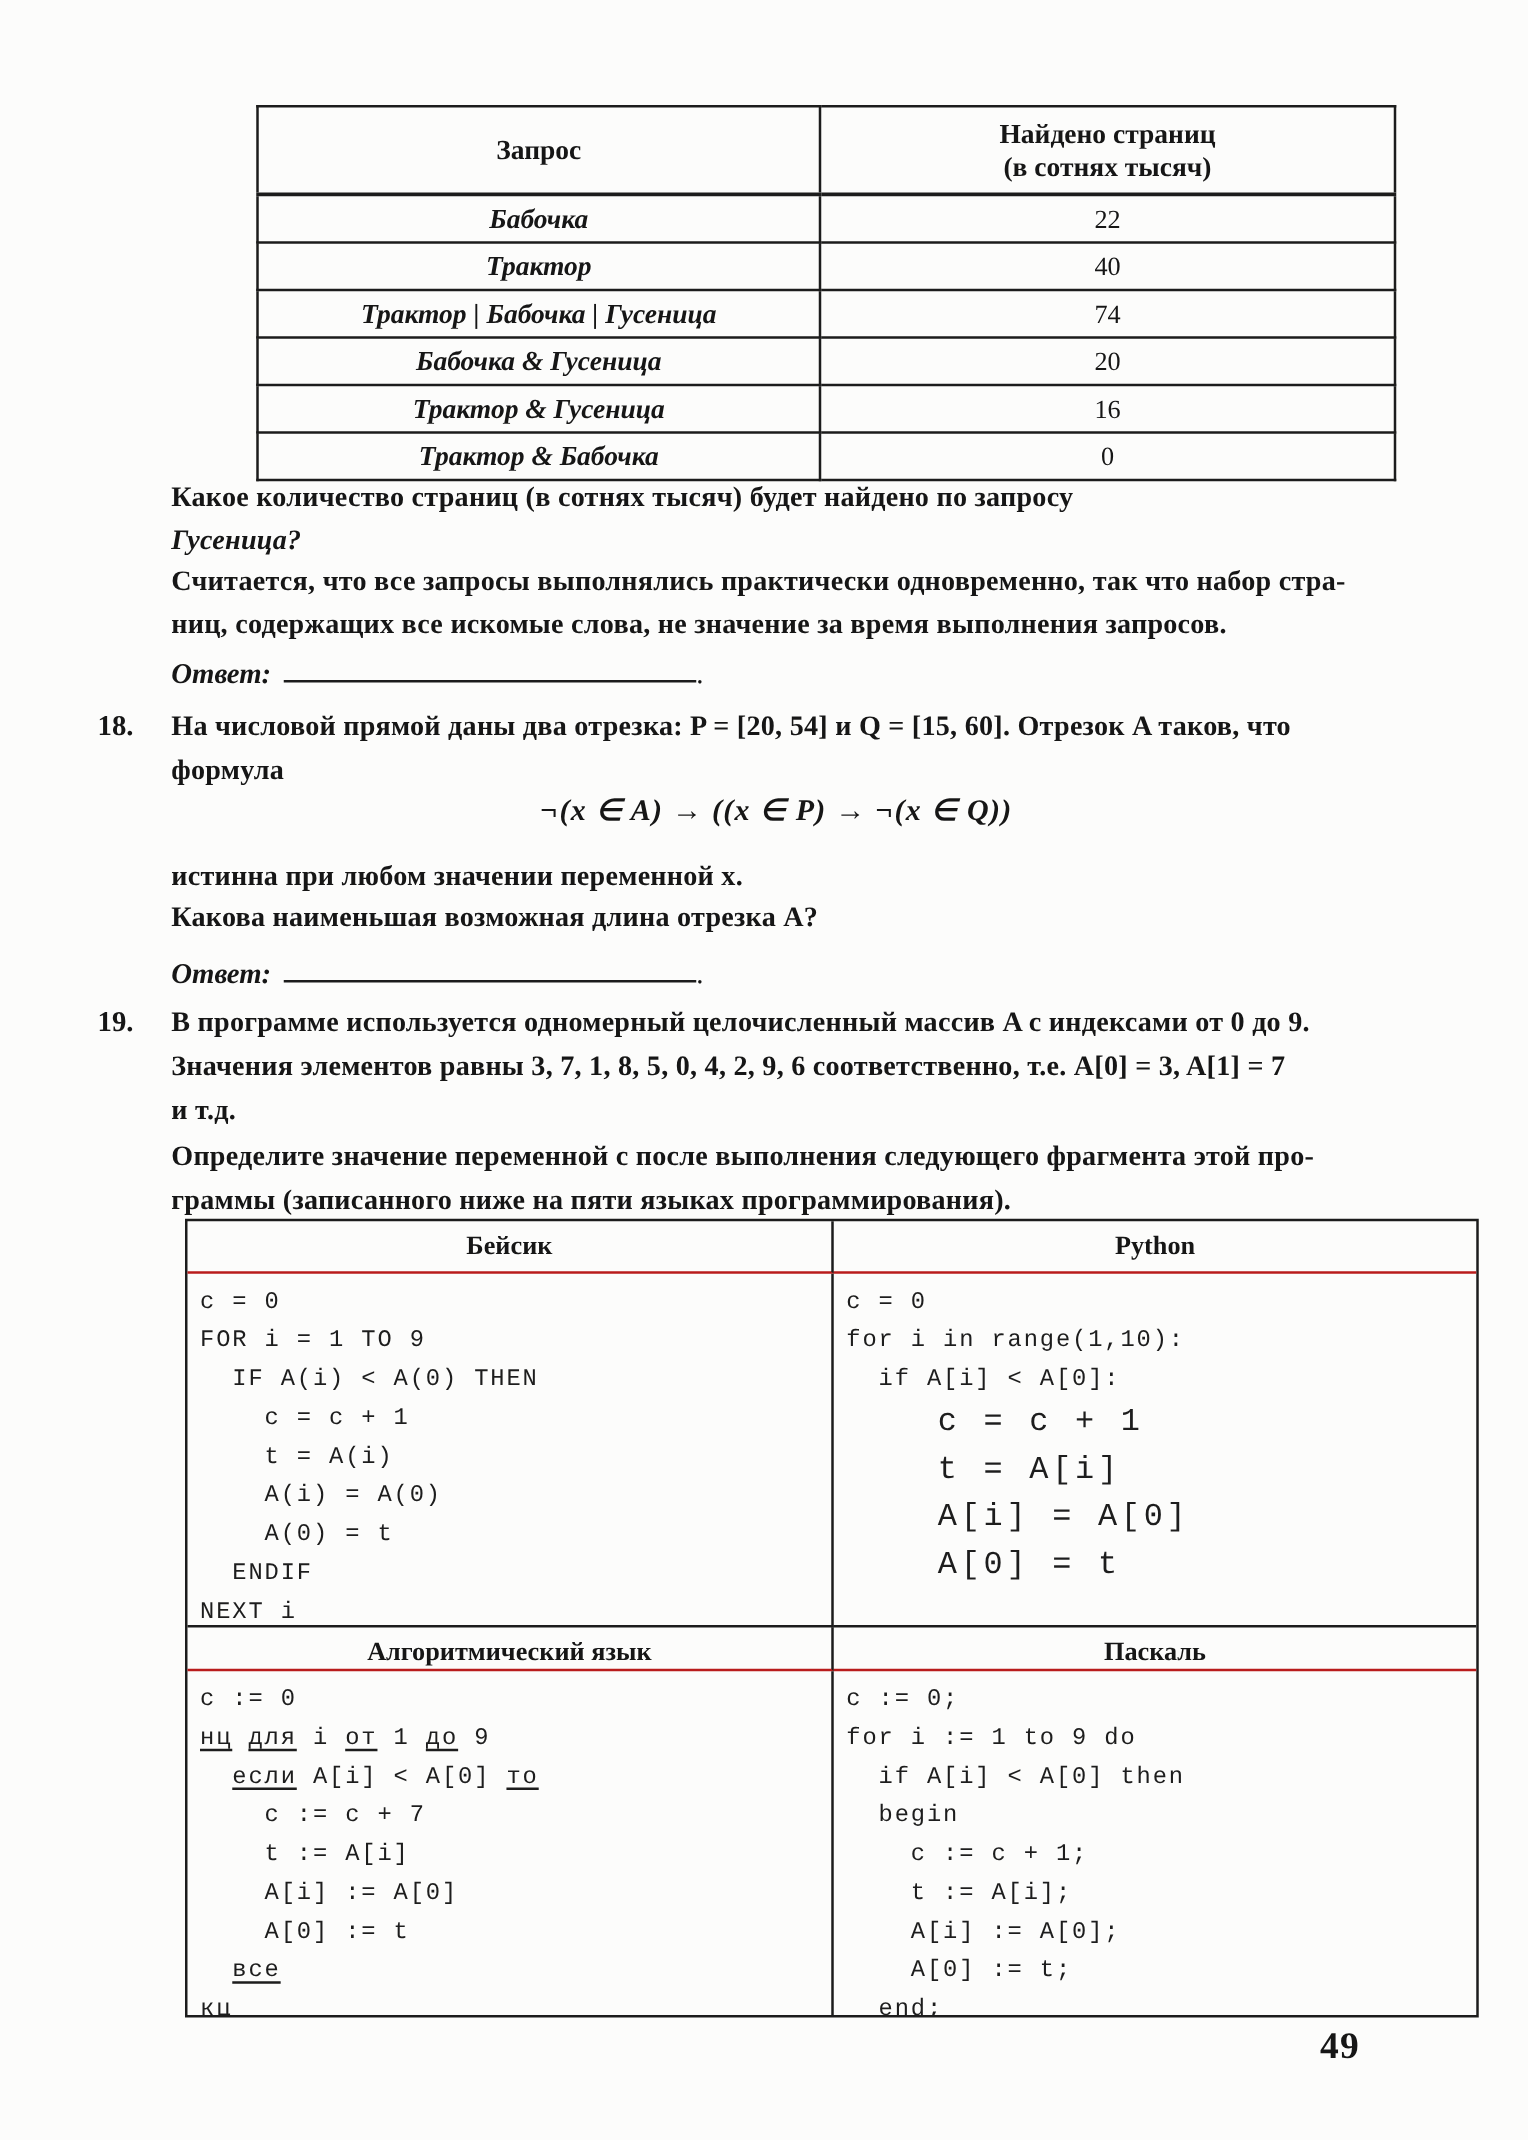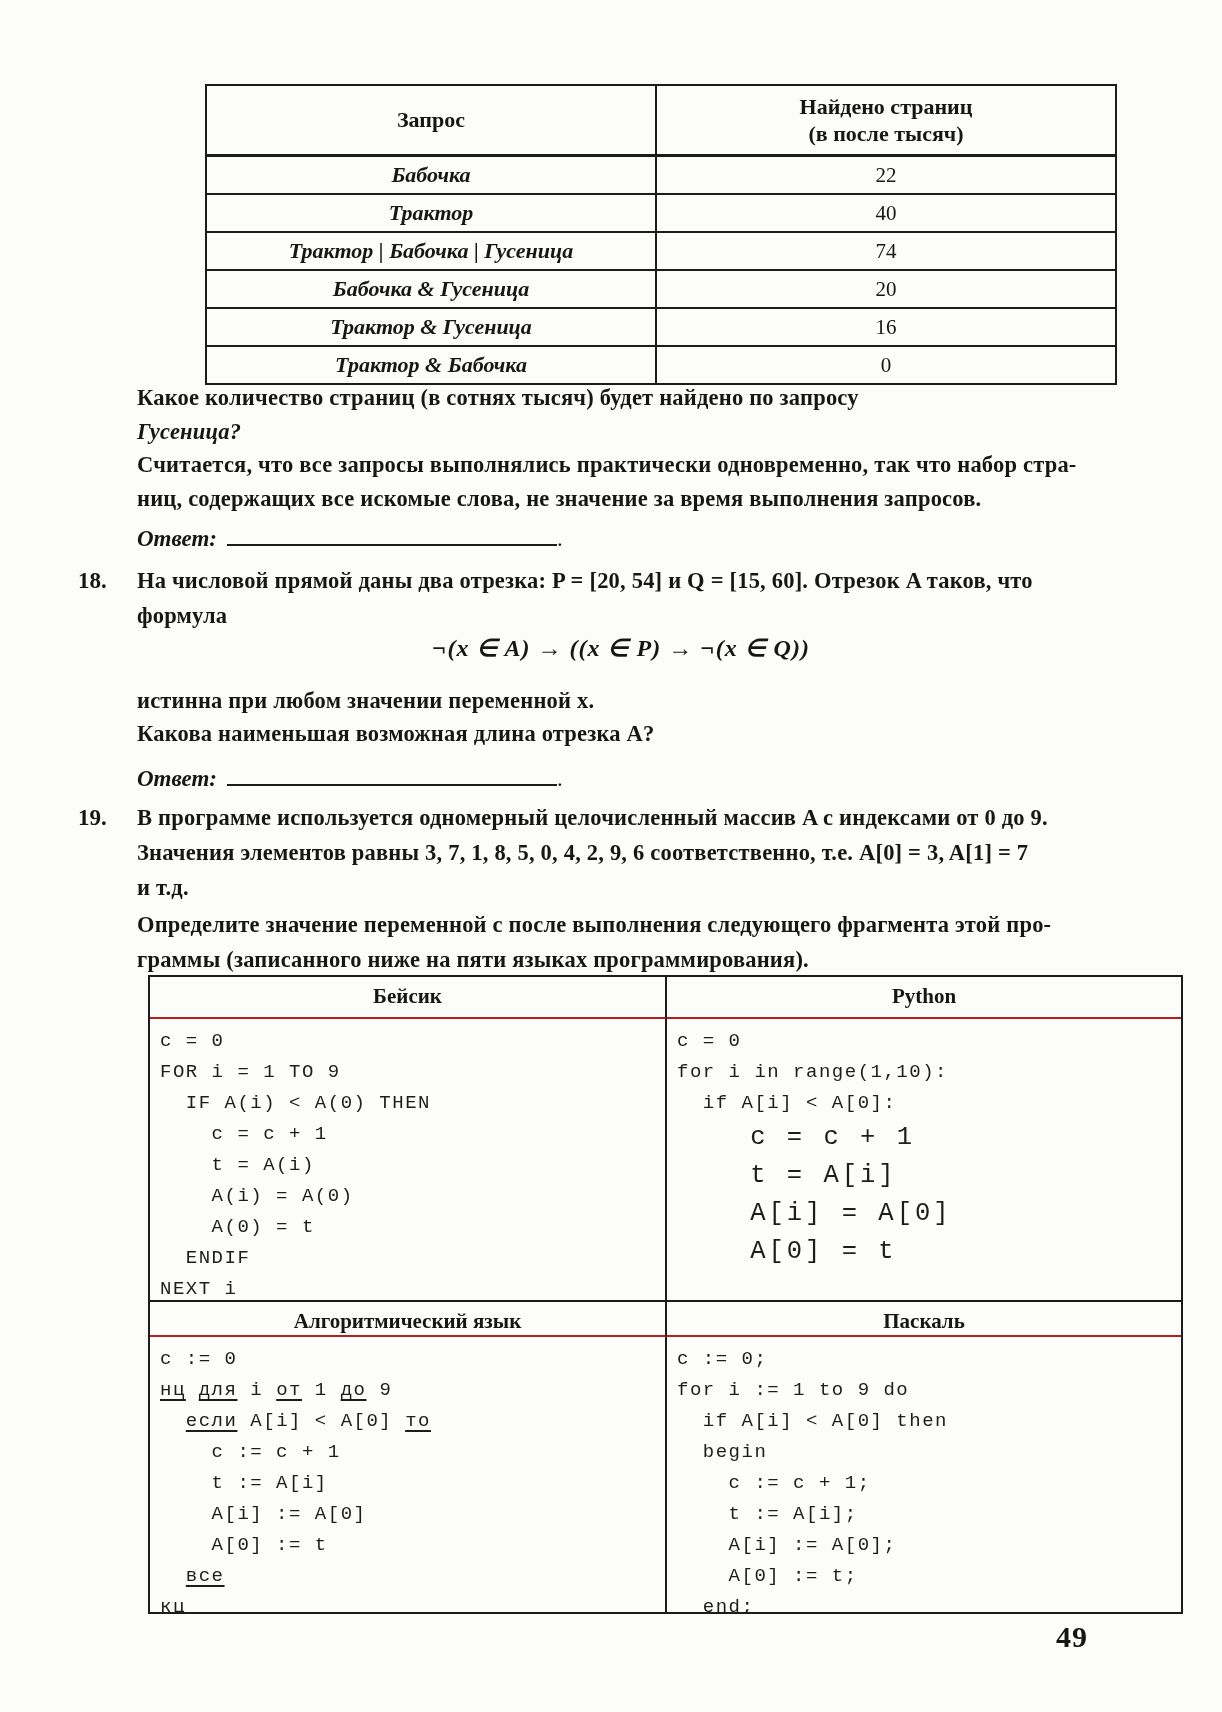--- a/index.html
+++ b/index.html
@@ -87,21 +87,21 @@
   <table class="search-table">
     <colgroup>
         <col class="c1">
         <col class="c2">
       </colgroup>
     <thead>
       <tr>
         <th>Запрос</th>
         <th class="hdr2">
           <div>Найдено страниц</div>
-          <div>(в после тысяч)</div>
+          <div>(в сотнях тысяч)</div>
         </th>
       </tr>
     </thead>
     <tbody>
       <tr>
         <td class="q-cell">Бабочка</td>
         <td class="n-cell">22</td>
       </tr>
       <tr>
         <td class="q-cell">Трактор</td>
@@ -183,21 +183,21 @@
     </div>
 
     <div class="ct-hdr col-divider">Алгоритмический язык</div>
     <div class="ct-hdr">Паскаль</div>
 
     <div class="ct-cell col-divider">
       <div class="code-block">
           <div class="code-line"><span>c := 0</span></div>
           <div class="code-line"><span class="kw">нц</span><span> </span><span class="kw">для</span><span> i </span><span class="kw">от</span><span> 1 </span><span class="kw">до</span><span> 9</span></div>
           <div class="code-line"><span>  </span><span class="kw">если</span><span> A[i] &lt; A[0] </span><span class="kw">то</span></div>
-          <div class="code-line"><span>    c := c + 1</span></div>
+          <div class="code-line"><span>    c := c + 7</span></div>
           <div class="code-line"><span>    t := A[i]</span></div>
           <div class="code-line"><span>    A[i] := A[0]</span></div>
           <div class="code-line"><span>    A[0] := t</span></div>
           <div class="code-line"><span>  </span><span class="kw">все</span></div>
           <div class="code-line"><span class="kw">кц</span></div>
         </div>
     </div>
     <div class="ct-cell">
       <div class="code-block">
           <div class="code-line"><span>c := 0;</span></div>

